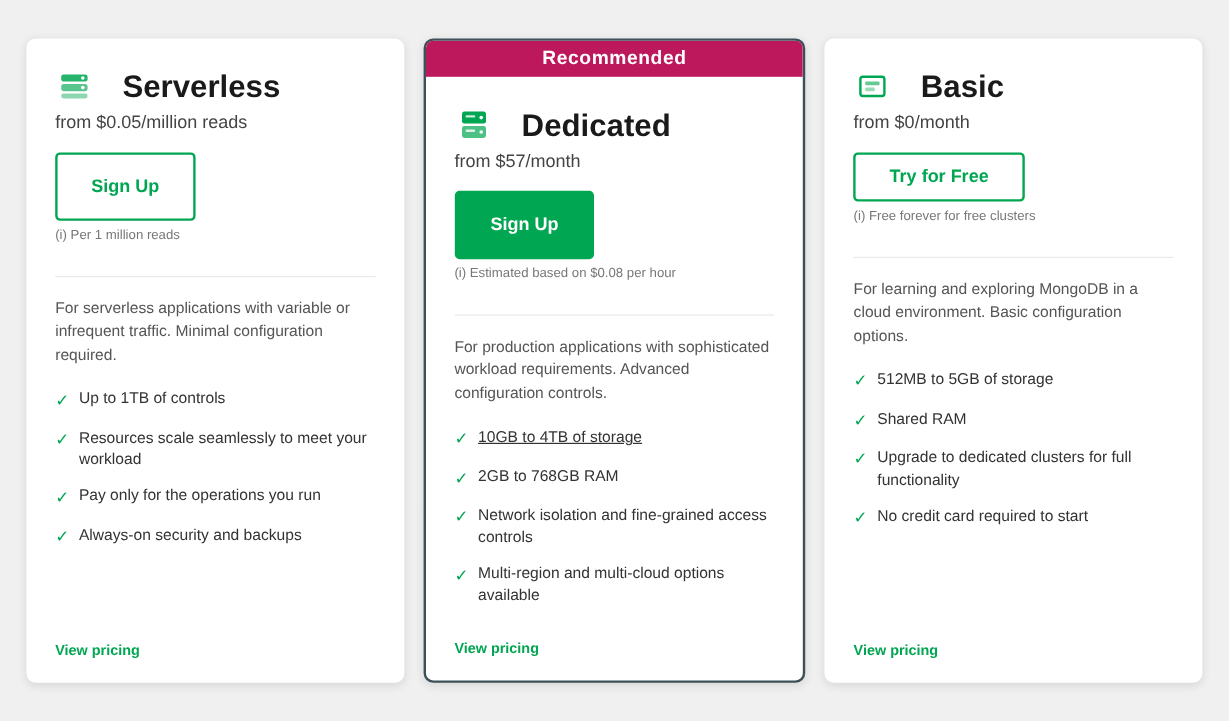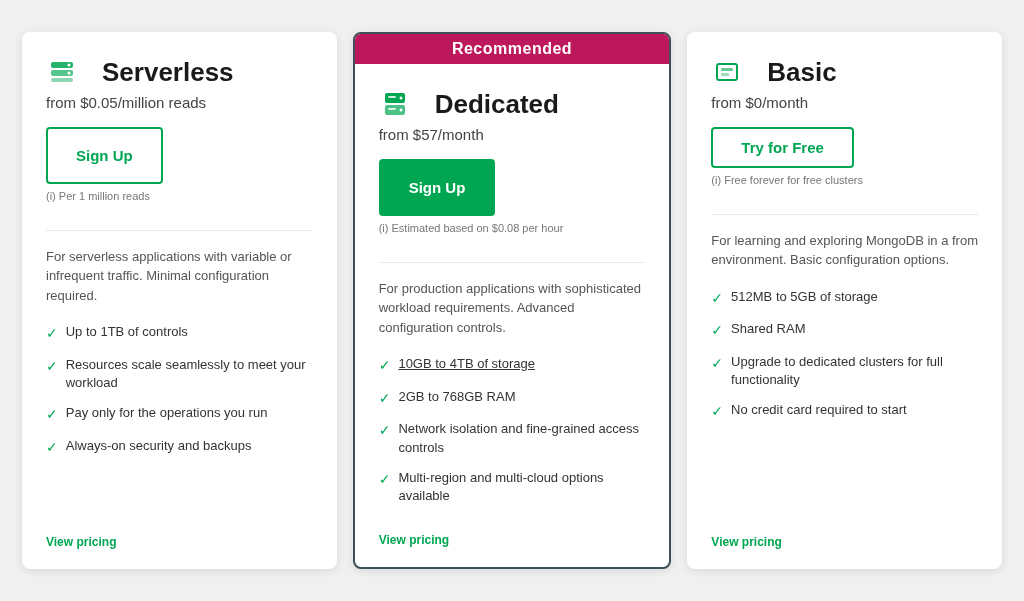--- a/index.html
+++ b/index.html
@@ -253,21 +253,21 @@
   <rect x="8" y="10" width="12" height="3" rx="1" fill="#00a651" opacity="0.6"></rect>
   <rect x="8" y="15" width="8" height="3" rx="1" fill="#00a651" opacity="0.4"></rect>
 </svg>
           </div>
           <span class="plan-title">Basic</span>
         </div>
         <div class="plan-price">from $0/month</div>
         <button class="btn-try">Try for Free</button>
         <div class="plan-note">(i) Free forever for free clusters</div>
         <hr class="plan-divider">
-        <div class="plan-description">For learning and exploring MongoDB in a from environment. Basic configuration options.</div>
+        <div class="plan-description">For learning and exploring MongoDB in a cloud environment. Basic configuration options.</div>
         <ul class="plan-features">
           <li>
       <span class="check-icon">✓</span>
       <span class="feature-text">512MB to 5GB of storage</span>
     </li>
           <li>
       <span class="check-icon">✓</span>
       <span class="feature-text">Shared RAM</span>
     </li>
           <li>

